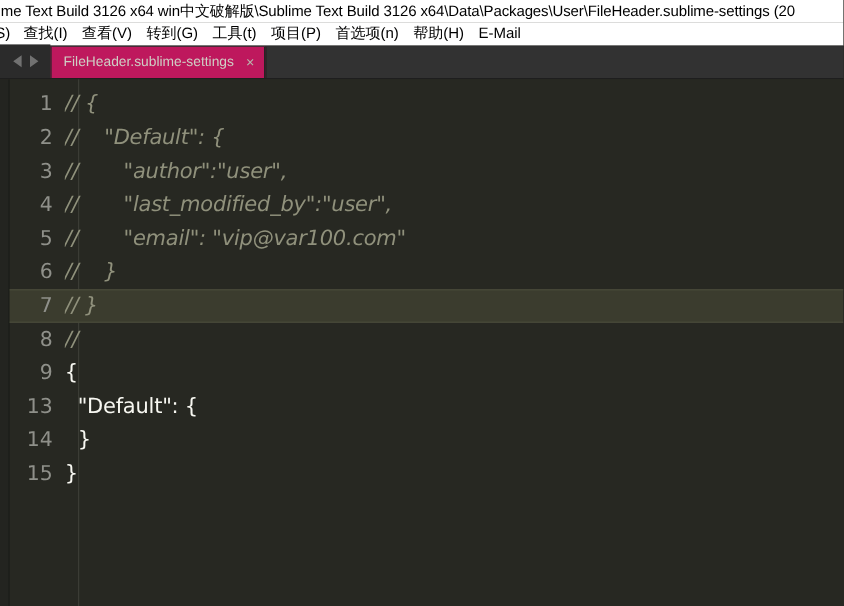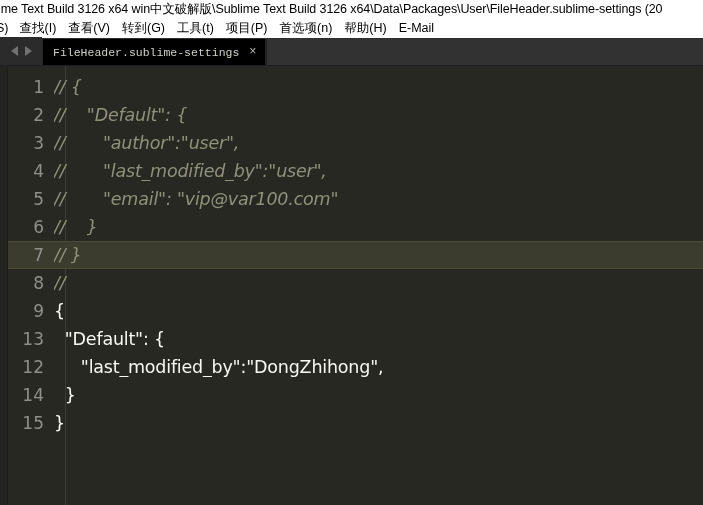--- a/index.html
+++ b/index.html
@@ -89,34 +89,33 @@
     height: 0;
     border-top: 5px solid transparent;
     border-bottom: 5px solid transparent;
     opacity: 0.75;
   }
   .nav-arrow.left  { border-right: 7px solid #8a8a8a; }
   .nav-arrow.right { border-left: 7px solid #8a8a8a; }
 
   .tab {
     height: 26px;
-    background: #000000;
+    background: #be185d;
     display: flex;
     align-items: center;
     padding: 0 7px 0 10px;
     gap: 9px;
     color: #cfcfc5;
     font-size: 11.5px;
     box-sizing: border-box;
     border-left: 1px solid #252525;
     border-right: 1px solid #252525;
     margin-bottom: 0px;
     position: relative;
     z-index: 2;
-    font-family: Liberation Mono, monospace;
   }
   .tab-title { white-space: nowrap; }
   .tab-close {
     font-size: 12px;
     color: #b8b8ae;
     line-height: 1;
     padding: 0 1px;
   }
   .tabbar-filler {
     flex: 1 1 auto;
@@ -265,24 +264,20 @@
         </div>
         <div class="line">
           <div class="gutter">9</div>
           <div class="code">{</div>
         </div>
         <div class="line">
           <div class="gutter">13</div>
           <div class="code">  "Default": {</div>
         </div>
         <div class="line">
-          <div class="gutter">12</div>
-          <div class="code">     "last_modified_by":"DongZhihong",</div>
-        </div>
-        <div class="line">
           <div class="gutter">14</div>
           <div class="code">  }</div>
         </div>
         <div class="line">
           <div class="gutter">15</div>
           <div class="code">}</div>
         </div>
       </div>
   </div>
 

